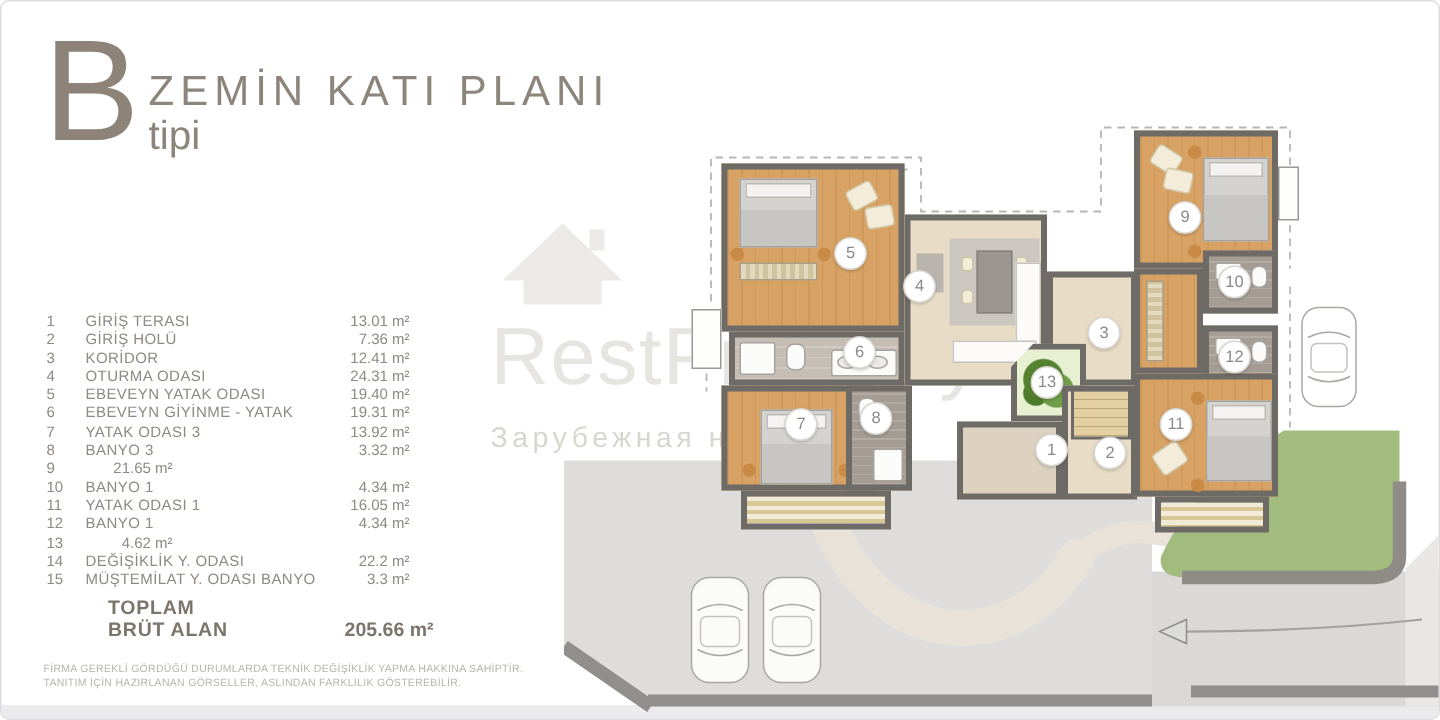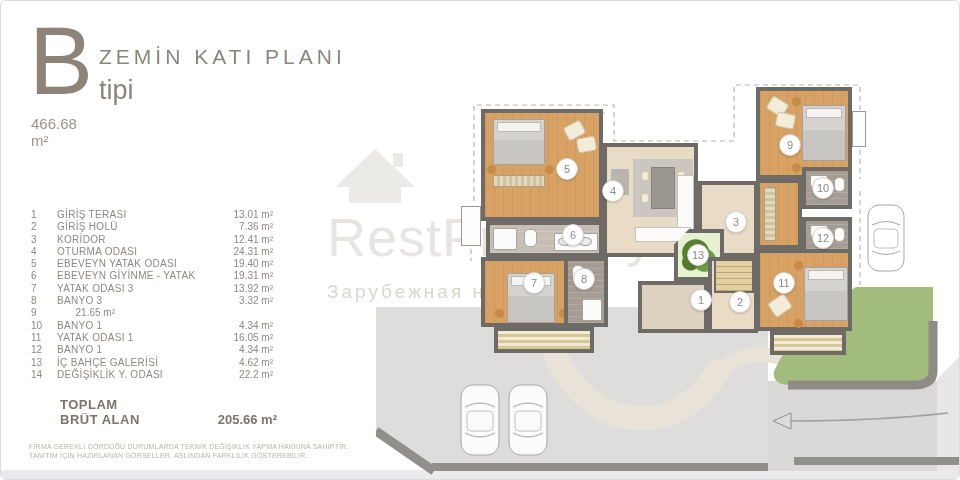--- a/index.html
+++ b/index.html
@@ -13,31 +13,31 @@
   #bottom-band{position:absolute;left:0;top:469px;width:960px;height:11px;background:#ebebee;}
 
   
   #watermark{position:absolute;left:326px;top:140px;z-index:0;color:#e8e6e3;}
   #wm-brand{font-size:54px;letter-spacing:1px;color:#e7e5e1;line-height:56px;}
   #wm-sub{font-size:19px;letter-spacing:3px;color:#d9d6d1;margin-top:16px;}
 
   
   #hdr{position:absolute;left:28px;top:14px;z-index:2;}
   #hdr-letter{font-size:96px;line-height:92px;color:#8d8378;font-weight:400;}
-  #hdr-title{position:absolute;left:70px;top:30px;font-size:21px;letter-spacing:4px;color:#8c857b;white-space:nowrap;}
+  #hdr-title{position:absolute;left:70px;top:30px;font-size:28px;letter-spacing:4px;color:#8c857b;white-space:nowrap;}
   #hdr-tipi{position:absolute;left:70px;top:60px;font-size:27px;color:#8c857b;}
   #hdr-area{position:absolute;left:2px;top:100px;font-size:15px;color:#9a948c;}
 
   #legend{position:absolute;left:30px;top:208px;width:242px;z-index:2;}
   .lrow{display:flex;font-size:10px;line-height:12.3px;color:#8e8983;}
   .lno{width:26px;flex:none;}
   .lname{flex:1;letter-spacing:.3px;}
   .larea{width:58px;flex:none;text-align:right;}
 
-  #total{position:absolute;left:34px;top:396px;width:242px;display:flex;z-index:2;color:#7b756c;}
+  #total{position:absolute;left:46px;top:396px;width:242px;display:flex;z-index:2;color:#7b756c;}
   #total-labels{margin-left:25px;font-weight:bold;font-size:13px;line-height:15px;letter-spacing:.5px;}
   #total-value{margin-left:auto;font-weight:bold;font-size:13px;align-self:flex-end;}
 
   #disclaimer{position:absolute;left:28px;top:441px;font-size:7px;line-height:9px;color:#b7b4af;letter-spacing:.2px;z-index:2;}
 
   
   #plan{position:absolute;left:375px;top:82px;width:585px;height:398px;z-index:1;}
   #plan svg{position:absolute;left:0;top:0;}
   .room{position:absolute;border:4px solid var(--wall);}
   .wood{background:#d7a263 repeating-linear-gradient(90deg,rgba(120,70,20,.10) 0 1px,transparent 1px 9px);}
@@ -81,21 +81,20 @@
       <rect x="66" y="12" width="10" height="14" fill="#eceae7"></rect>
     </svg>
     <div id="wm-brand">RestProperty</div>
     <div id="wm-sub">Зарубежная недви</div>
   </div>
 
   <div id="hdr">
     <div id="hdr-letter">B</div>
     <div id="hdr-title">ZEMİN KATI PLANI</div>
     <div id="hdr-tipi">tipi</div>
-    <div id="hdr-area">466.68 m²</div>
   </div>
 
   <div id="legend">
     <div class="lrow">
         <span class="lno">1</span>
         <span class="lname">GİRİŞ TERASI</span>
         <span class="larea">13.01 m²</span>
       </div>
     <div class="lrow">
         <span class="lno">2</span>
@@ -146,27 +145,31 @@
         <span class="lname">YATAK ODASI 1</span>
         <span class="larea">16.05 m²</span>
       </div>
     <div class="lrow">
         <span class="lno">12</span>
         <span class="lname">BANYO 1</span>
         <span class="larea">4.34 m²</span>
       </div>
     <div class="lrow">
         <span class="lno">13</span>
-        <span class="lname">İÇ BAHÇE GALERİSİ</span>
         <span class="larea">4.62 m²</span>
       </div>
     <div class="lrow">
         <span class="lno">14</span>
         <span class="lname">DEĞİŞİKLİK Y. ODASI</span>
         <span class="larea">22.2 m²</span>
+      </div>
+    <div class="lrow">
+        <span class="lno">15</span>
+        <span class="lname">MÜŞTEMİLAT Y. ODASI BANYO</span>
+        <span class="larea">3.3 m²</span>
       </div>
   </div>
 
   <div id="total">
     <div id="total-labels">
       <div>TOPLAM</div>
       <div>BRÜT ALAN</div>
     </div>
     <div id="total-value">205.66 m²</div>
   </div>

